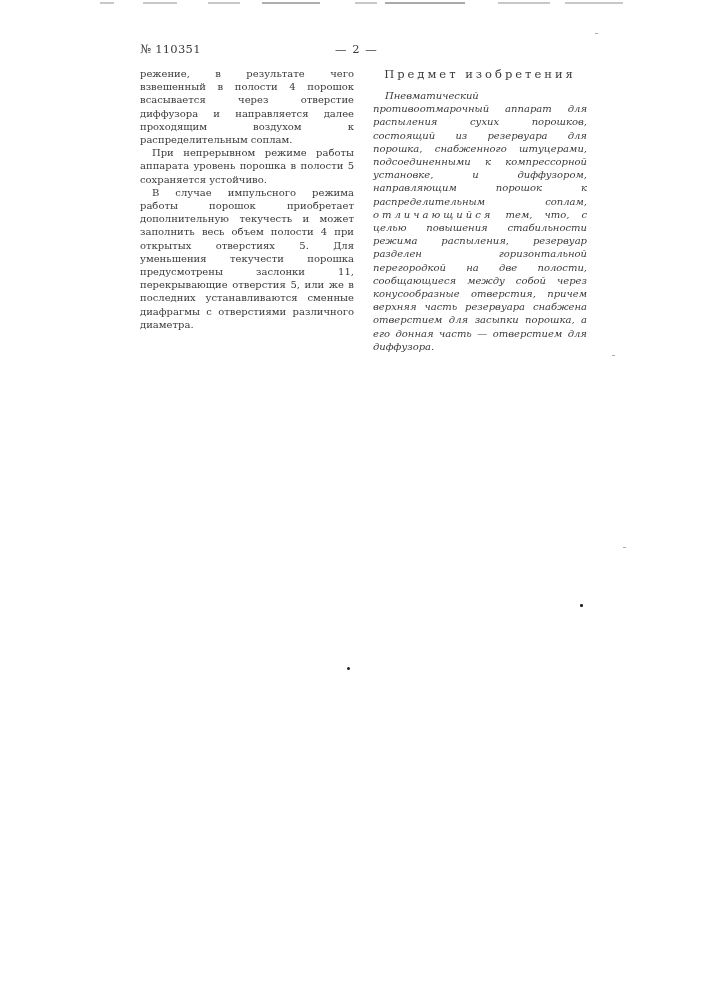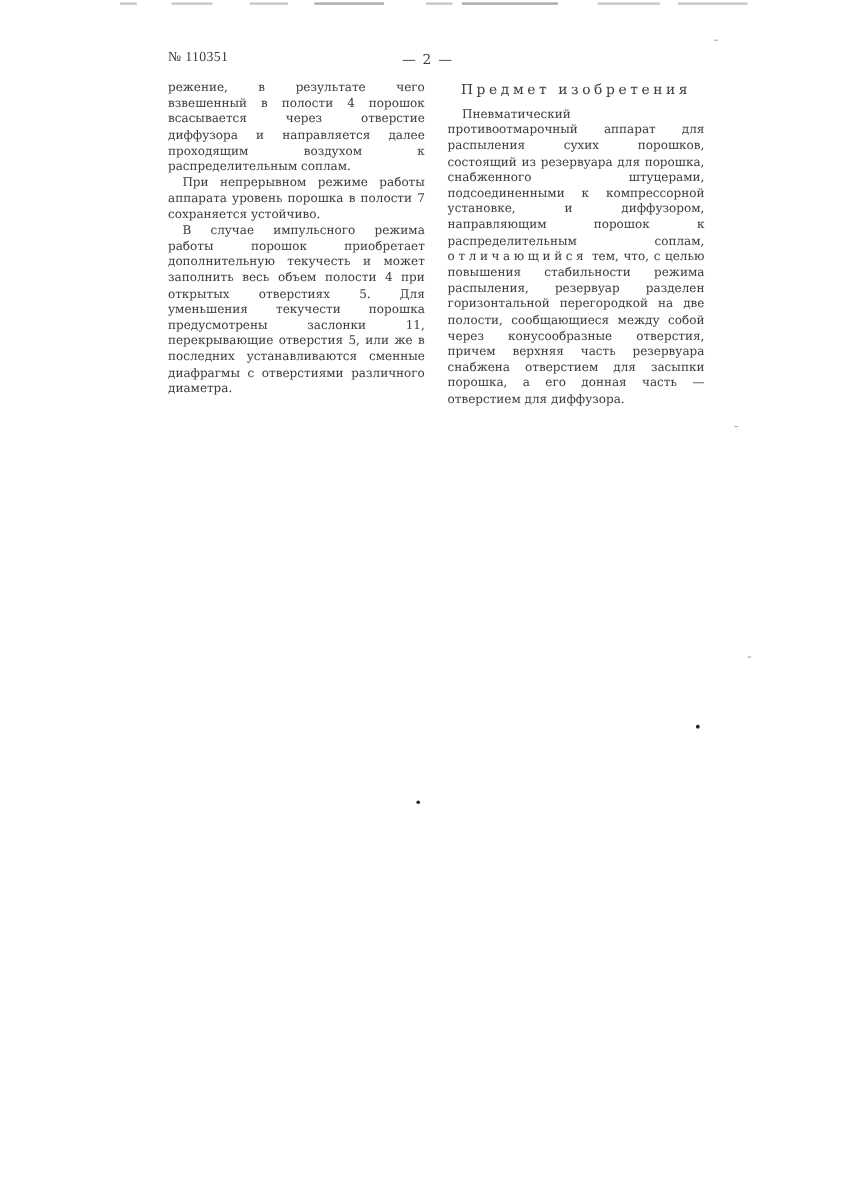--- a/index.html
+++ b/index.html
@@ -28,21 +28,20 @@
       left: 140px;
       width: 420px;
       height: 16px;
       font-size: 11.5px;
     }
     .patent-no {
       position: absolute;
       left: 0;
       top: 0;
       letter-spacing: 0.3px;
-      font-family: Liberation Serif, serif;
     }
     .page-no {
       position: absolute;
       left: 195px;
       top: 0;
       letter-spacing: 1px;
     }
     .col {
       position: absolute;
       font-size: 10px;
@@ -52,20 +51,21 @@
     }
     .col-left {
       left: 140px;
       top: 67px;
       width: 214px;
     }
     .col-right {
       left: 373px;
       top: 89px;
       width: 214px;
+      font-style: italic;
     }
     .col p {
       margin: 0;
       text-indent: 0;
     }
     .col p.indent {
       text-indent: 12px;
     }
     .section-title {
       position: absolute;
@@ -103,21 +103,21 @@
 <div class="scan-edge" style="left:498px;width:52px;"></div>
 <div class="scan-edge" style="left:565px;width:58px;"></div>
 
 <div class="header">
   <span class="patent-no">№ 110351</span>
   <span class="page-no">— 2 —</span>
 </div>
 
 <div class="col col-left">
   <p>режение, в результате чего взвешенный в полости 4 порошок всасывается через отверстие диффузора и направляется далее проходящим воздухом к распределительным соплам.</p>
-  <p class="indent">При непрерывном режиме работы аппарата уровень порошка в полости 7 сохраняется устойчиво.</p>
+  <p class="indent">При непрерывном режиме работы аппарата уровень порошка в полости 5 сохраняется устойчиво.</p>
   <p class="indent">В случае импульсного режима работы порошок приобретает дополнительную текучесть и может заполнить весь объем полости 4 при открытых отверстиях 5. Для уменьшения текучести порошка предусмотрены заслонки 11, перекрывающие отверстия 5, или же в последних устанавливаются сменные диафрагмы с отверстиями различного диаметра.</p>
 </div>
 
 <div class="section-title">Предмет изобретения</div>
 
 <div class="col col-right">
   <p class="indent"><span>Пневматический противоотмарочный аппарат для распыления сухих порошков, состоящий из резервуара для порошка, снабженного штуцерами, подсоединенными к компрессорной установке, и диффузором, направляющим порошок к распределительным соплам,</span> <span class="spaced">отличающийся</span> <span>тем, что, с целью повышения стабильности режима распыления, резервуар разделен горизонтальной перегородкой на две полости, сообщающиеся между собой через конусообразные отверстия, причем верхняя часть резервуара снабжена отверстием для засыпки порошка, а его донная часть — отверстием для диффузора.</span></p>
 </div>
 
 <div class="speck" style="left:347px;top:667px;width:3px;height:3px;"></div>

